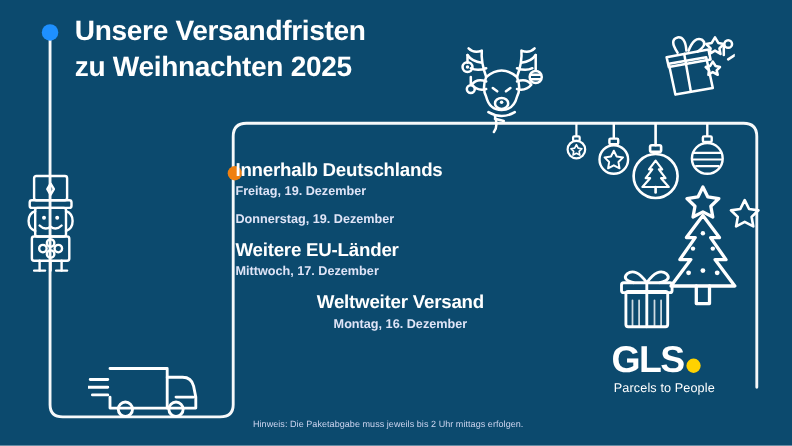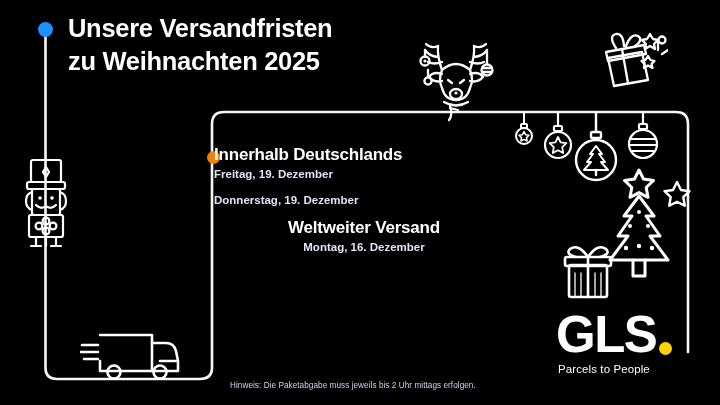--- a/index.html
+++ b/index.html
@@ -5,21 +5,21 @@
 <style>
   * { box-sizing: border-box; margin: 0; padding: 0; }
   html, body {
     width: 720px; height: 405px;
     overflow: hidden;
     font-family: "Liberation Sans", sans-serif;
   }
   #infographic {
     position: relative;
     width: 720px; height: 405px;
-    background: #000000;
+    background: #0c4a6e;
     overflow: hidden;
   }
 
   
   .connector-layer {
     position: absolute; inset: 0;
     width: 720px; height: 405px;
     pointer-events: none;
   }
 
@@ -100,21 +100,21 @@
     left: 556px; top: 312px;
     width: 140px;
     text-align: left;
   }
   .logo-wordmark-row {
     display: flex;
     align-items: flex-end;
   }
   .logo-wordmark {
     color: #ffffff;
-    font-size: 51px;
+    font-size: 34px;
     font-weight: bold;
     line-height: 0.92;
     letter-spacing: -1.5px;
   }
   .logo-dot {
     width: 13px; height: 13px;
     border-radius: 50%;
     background: #ffd200;
     margin-left: 3px;
     margin-bottom: 4px;
@@ -300,20 +300,24 @@
 
     <div class="deadline-item">
       <div class="deadline-title">Innerhalb Deutschlands</div>
       <div class="deadline-date">Freitag, 19. Dezember</div>
     </div>
 
     <div class="deadline-item">
       <div class="deadline-date">Donnerstag, 19. Dezember</div>
     </div>
 
+    <div class="deadline-item">
+      <div class="deadline-title">Weitere EU-Länder</div>
+      <div class="deadline-date">Mittwoch, 17. Dezember</div>
+    </div>
 
     <div class="deadline-item">
       <div class="deadline-title">Weltweiter Versand</div>
       <div class="deadline-date">Montag, 16. Dezember</div>
     </div>
 
   </div>
 
   <div class="footnote">Hinweis: Die Paketabgabe muss jeweils bis 2 Uhr mittags erfolgen.</div>
 

